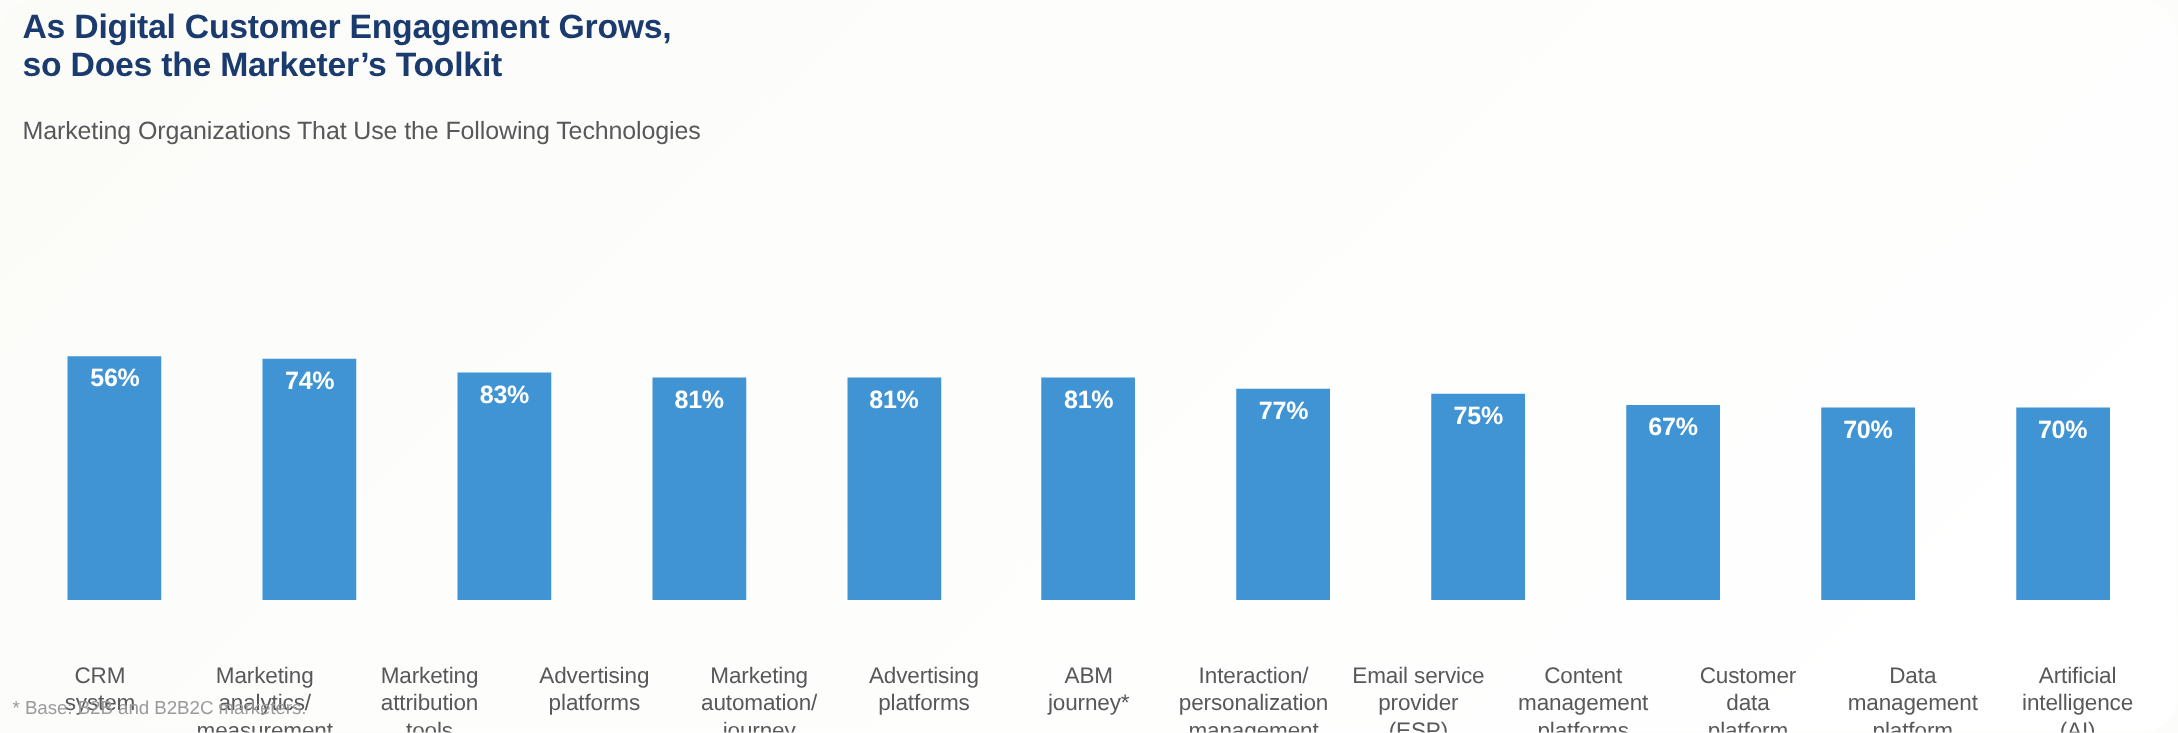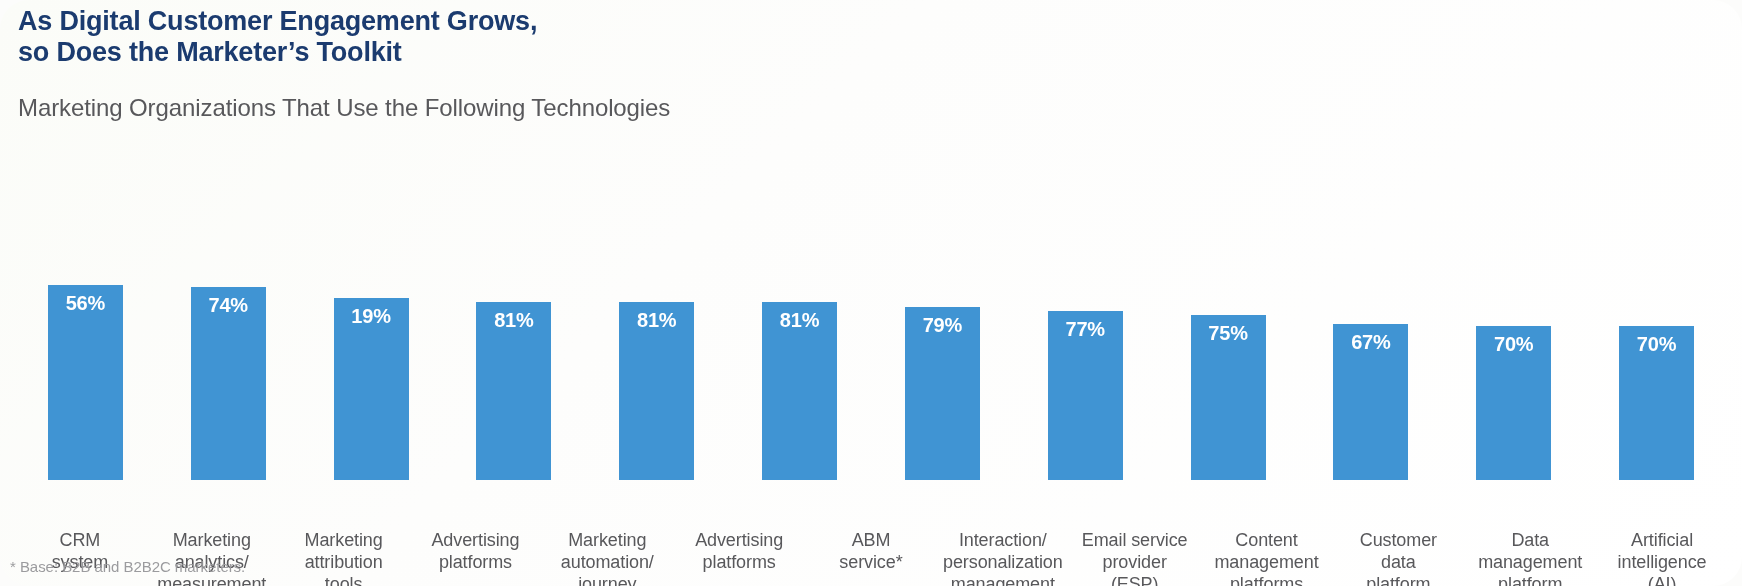--- a/index.html
+++ b/index.html
@@ -30,21 +30,21 @@
     font-weight: bold;
     color: #1b3b6f;
     line-height: 1.16;
     letter-spacing: -0.2px;
     white-space: pre-line;
   }
   .subtitle {
     position: absolute;
     left: 18px;
     top: 94px;
-    font-size: 24px;
+    font-size: 20px;
     color: #58585b;
     letter-spacing: -0.1px;
   }
   .chart {
     position: absolute;
     left: 0;
     top: 150px;
     width: 1742px;
     height: 330px;
   }
@@ -134,41 +134,36 @@
             <div class="bar-value">56%</div>
           </div>
         </div>
         <div class="bar-col">
           <div class="bar" style="height: 193.116px; background: rgb(64, 148, 211);">
             <div class="bar-value">74%</div>
           </div>
         </div>
         <div class="bar-col">
           <div class="bar" style="height: 182.143px; background: rgb(64, 148, 211);">
-            <div class="bar-value">19%</div>
+            <div class="bar-value">83%</div>
           </div>
         </div>
         <div class="bar-col">
           <div class="bar" style="height: 177.755px; background: rgb(64, 148, 211);">
             <div class="bar-value">81%</div>
           </div>
         </div>
         <div class="bar-col">
           <div class="bar" style="height: 177.755px; background: rgb(64, 148, 211);">
             <div class="bar-value">81%</div>
           </div>
         </div>
         <div class="bar-col">
           <div class="bar" style="height: 177.755px; background: rgb(64, 148, 211);">
             <div class="bar-value">81%</div>
-          </div>
-        </div>
-        <div class="bar-col">
-          <div class="bar" style="height: 173.365px; background: rgb(64, 148, 211);">
-            <div class="bar-value">79%</div>
           </div>
         </div>
         <div class="bar-col">
           <div class="bar" style="height: 168.976px; background: rgb(64, 148, 211);">
             <div class="bar-value">77%</div>
           </div>
         </div>
         <div class="bar-col">
           <div class="bar" style="height: 164.588px; background: rgb(64, 148, 211);">
             <div class="bar-value">75%</div>
@@ -215,21 +210,21 @@
 automation/
 journey
 management</div>
         </div>
         <div class="label-col">
           <div class="cat-label">Advertising
 platforms</div>
         </div>
         <div class="label-col">
           <div class="cat-label">ABM
-service*</div>
+journey*</div>
         </div>
         <div class="label-col">
           <div class="cat-label">Interaction/
 personalization
 management
 tools</div>
         </div>
         <div class="label-col">
           <div class="cat-label">Email service
 provider

